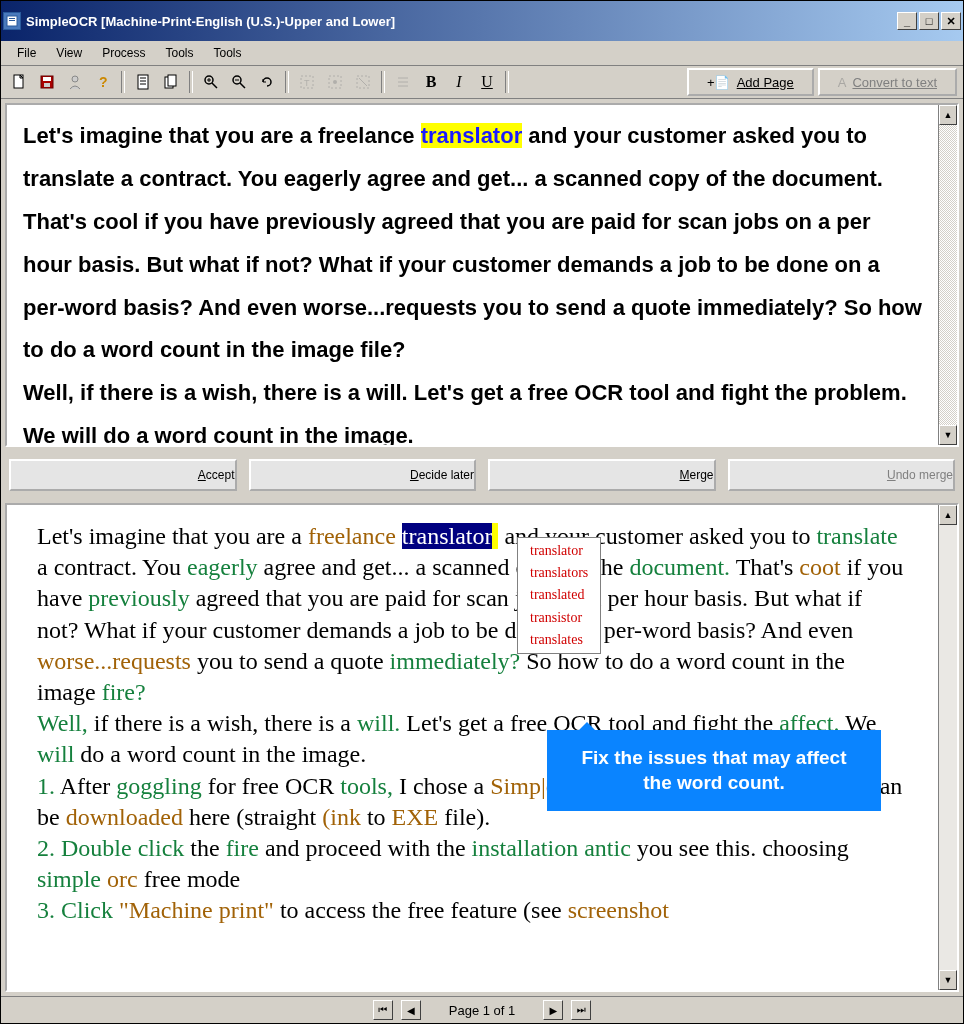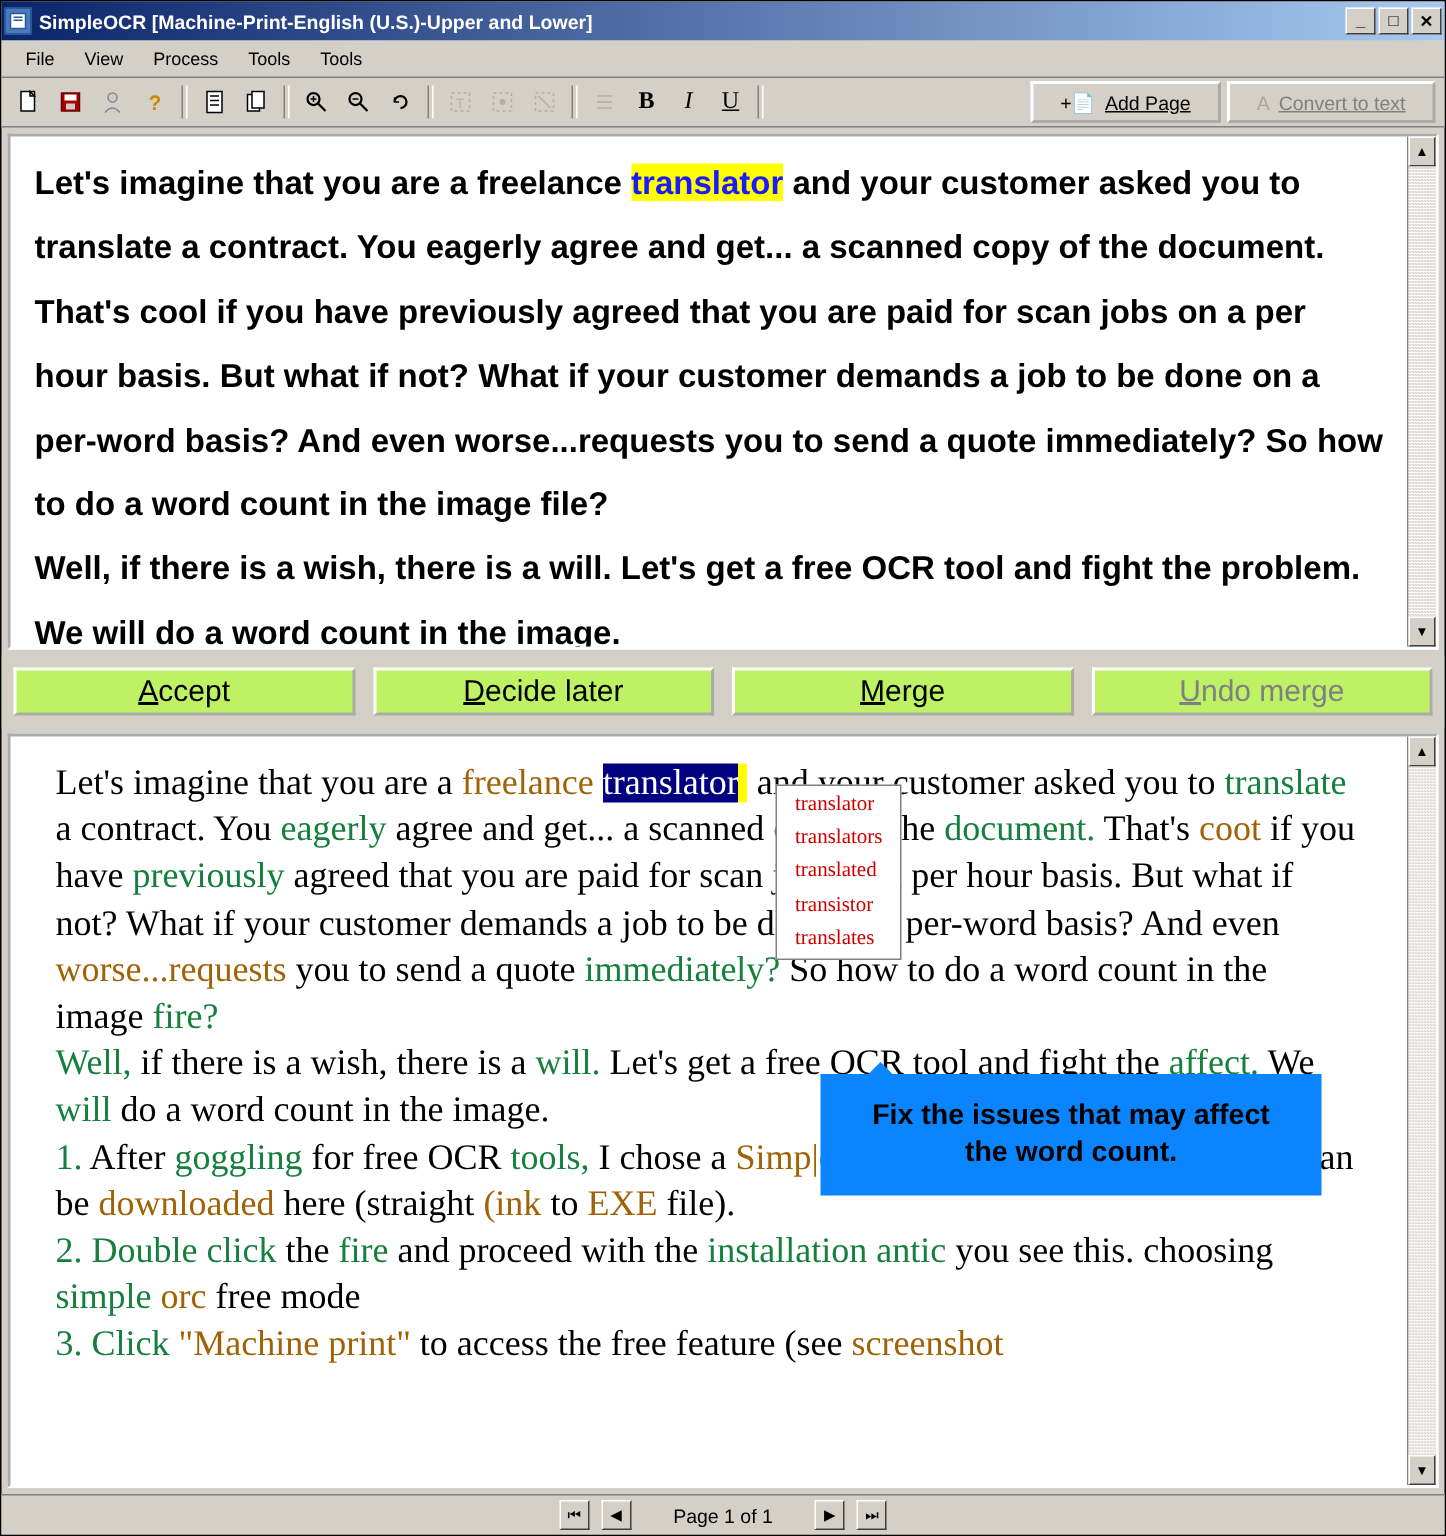--- a/index.html
+++ b/index.html
@@ -1,17 +1,17 @@
 <!DOCTYPE html>
 <html><head>
 <meta charset="utf-8">
 <style>
 html, body { margin:0; padding:0; font-family: Tahoma, Arial, sans-serif; font-size:12px; background:#fff; }
 .window { width:964px; height:1024px; display:flex; flex-direction:column; border:1px solid #000; box-sizing:border-box; background:#d4d0c8; }
-.titlebar { background:linear-gradient(to right,#0a246a,#a6caf0); color:#fff; height:26px; display:flex; align-items:center; padding:0 2px; }
+.titlebar { background:linear-gradient(to right,#0a246a,#a6caf0); color:#fff; height:40px; display:flex; align-items:center; padding:0 2px; }
 .titlebar-icon { width:16px; height:16px; background:#4a7abc; margin-right:5px; display:flex; align-items:center; justify-content:center; border:1px solid #2a5a9c; }
 .titlebar-icon svg { width:12px; height:12px; }
 .titlebar-text { flex:1; font-weight:bold; font-size:13px; }
 .winbtns { display:flex; gap:2px; }
 .winbtn { width:18px; height:16px; background:#d4d0c8; border:1px solid #fff; border-right-color:#404040; border-bottom-color:#404040; display:flex; align-items:center; justify-content:center; font-size:11px; font-weight:bold; color:#000; font-family:Arial; }
 .menubar { background:#d4d0c8; height:24px; display:flex; align-items:center; padding:0 6px; gap:0; border-bottom:1px solid #808080; }
 .menuitem { padding:2px 10px; cursor:default; }
 .toolbar { background:#d4d0c8; height:32px; display:flex; align-items:center; padding:0 4px; border-bottom:1px solid #808080; }
 .tbbtn { width:24px; height:24px; display:flex; align-items:center; justify-content:center; margin:0 1px; border:1px solid transparent; }
 .tbsep { width:2px; height:22px; border-left:1px solid #808080; border-right:1px solid #fff; margin:0 4px; }
@@ -22,30 +22,30 @@
 .pane-wrapper { display:flex; border:2px inset #fff; margin:4px; background:#fff; }
 .pane-top { height:340px; }
 .pane-bot { flex:1; }
 .pane-body { flex:1; overflow:hidden; position:relative; }
 .scrollbar-v { width:18px; background:#d4d0c8; display:flex; flex-direction:column; border-left:1px solid #808080; }
 .sbbtn { height:18px; background:#d4d0c8; border:1px solid #fff; border-right-color:#404040; border-bottom-color:#404040; display:flex; align-items:center; justify-content:center; font-size:9px; }
 .sbtrack { flex:1; background:repeating-conic-gradient(#d4d0c8 0% 25%, #fff 0% 50%) 50% / 2px 2px; }
 .ocr-source { padding:10px 16px; font-family: Arial, sans-serif; font-size:22px; font-weight:bold; line-height:1.95; color:#000; }
 .hl-word { background:#ffff00; color:#1a1aff; }
 .midbuttons { display:flex; padding:8px; gap:12px; background:#d4d0c8; }
-.midbtn { flex:1; height:28px; background:#bef264; border:2px outset #fff; display:flex; align-items:center; justify-content:center; font-size:20px; }
+.midbtn { flex:1; height:28px; background:#e5e5e5; border:2px outset #fff; display:flex; align-items:center; justify-content:flex-end; font-size:12px; }
 .midbtn.disabled { color:#808080; }
 .midbtn .u { text-decoration:underline; }
 .ocr-result { padding:16px 30px; font-family: "Times New Roman", serif; font-size:24px; line-height:1.3; color:#000; position:relative; }
 .w-red { color:#a16207; }
 .w-blue { color:#15803d; }
 .w-sel { background:#000080; color:#fff; }
 .suggest-popup { position:absolute; background:#fff; border:1px solid #808080; font-family:Tahoma; font-size:14px; padding:2px; z-index:10; }
 .suggest-item { padding:2px 10px; color:#d00000; cursor:default; }
-.callout { position:absolute; background:#0a84ff; color:#000000; font-size:19px; font-weight:bold; padding:16px 22px; text-align:center; z-index:5; font-family:Arial; line-height:1.3; }
+.callout { position:absolute; background:#0a84ff; color:#ffffff; font-size:19px; font-weight:bold; padding:16px 22px; text-align:center; z-index:5; font-family:Arial; line-height:1.3; }
 .callout::before { content:""; position:absolute; top:-18px; left:30px; border:10px solid transparent; border-bottom-color:#0a84ff; }
 .statusbar { height:26px; background:#d4d0c8; border-top:1px solid #808080; display:flex; align-items:center; justify-content:center; gap:8px; font-size:13px; }
 .sbnav { width:18px; height:18px; background:#d4d0c8; border:1px solid #fff; border-right-color:#404040; border-bottom-color:#404040; display:flex; align-items:center; justify-content:center; font-size:10px; }
 svg { display:block; }
 </style>
 </head>
 <body>
 
 <div class="window">
 

